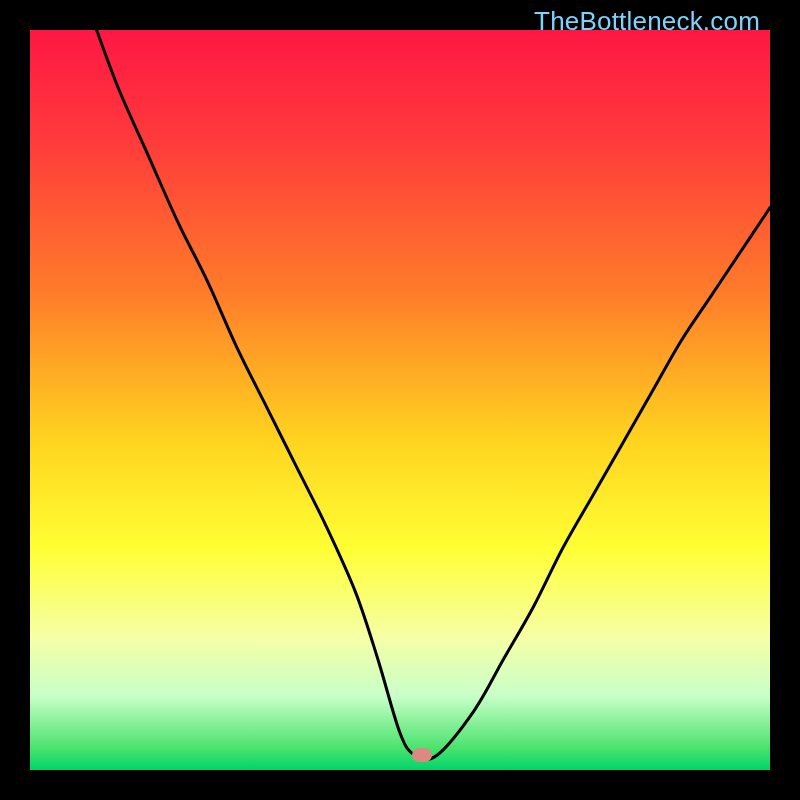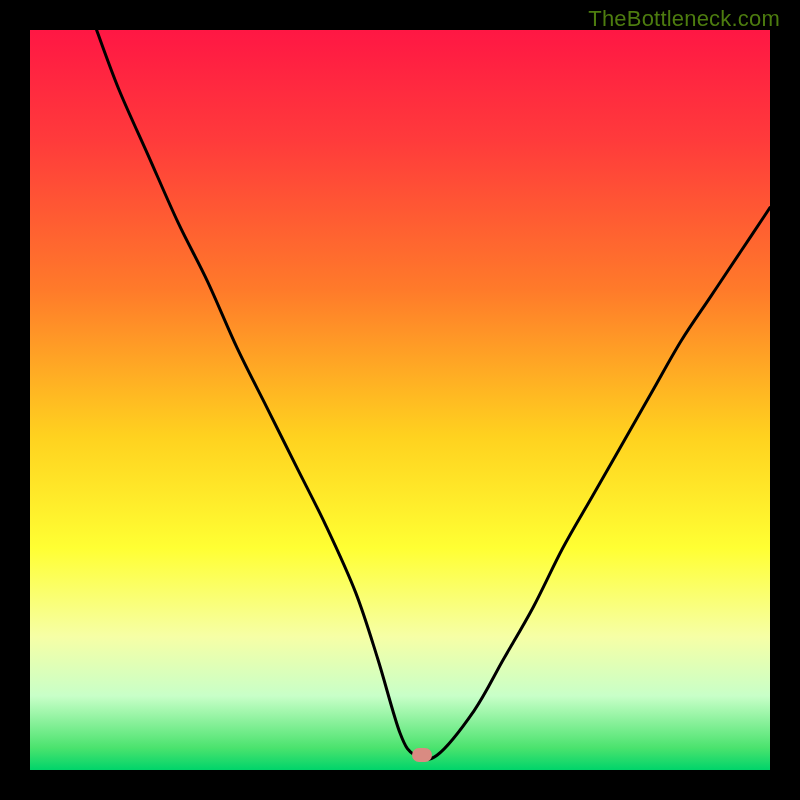--- a/index.html
+++ b/index.html
@@ -27,24 +27,24 @@
     position: absolute;
     inset: 0;
   }
   .curve-svg {
     position: absolute;
     inset: 0;
   }
   .watermark {
     position: absolute;
     top: 6px;
-    right: 20px;
+    right: 40px;
     font-family: Arial, Helvetica, sans-serif;
-    font-size: 22px;
-    color: #4d7c0f;
+    font-size: 26px;
+    color: #7dd3fc;
     letter-spacing: 0.2px;
     user-select: none;
   }
   .marker {
     position: absolute;
     width: 20px;
     height: 14px;
     background: #d98b82;
     border-radius: 8px;
   }

